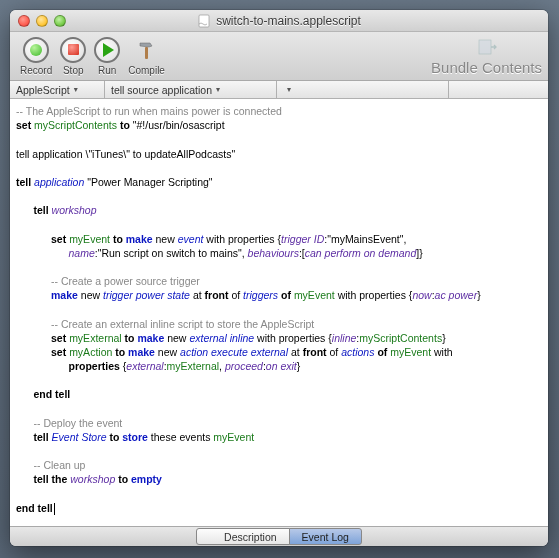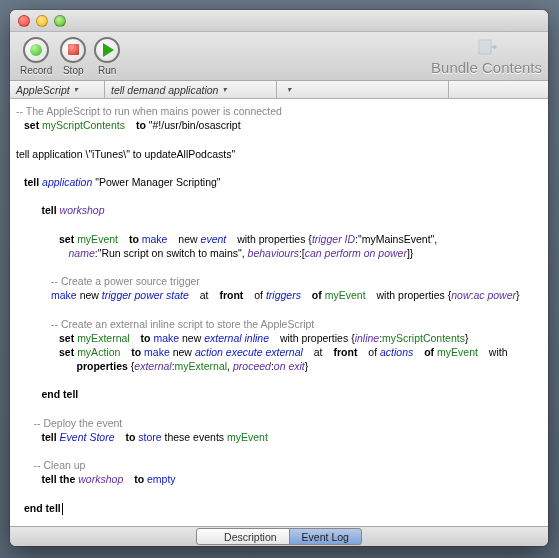--- a/index.html
+++ b/index.html
@@ -102,21 +102,20 @@
     margin-left: auto;
     display:flex;flex-direction:column;align-items:center;
     font-size:15px;color:#888;text-shadow:0 1px 0 #fff;
   }
   .bundle svg { opacity:0.5; margin-bottom:2px; }
   .navbar {
     height: 18px;
     background: linear-gradient(#f6f6f6,#e3e3e3);
     border-bottom: 1px solid #b0b0b0;
     display:flex;
-    font-style:italic;
   }
   .navseg {
     border-right:1px solid #b0b0b0;
     display:flex;align-items:center;
     padding:0 8px 0 6px;
     font-size:10.5px;color:#333;
     position:relative;
   }
   .navseg .chev { margin-left:4px;font-size:8px;color:#555; }
   .navseg.flex { flex:1; border-right:none;}
@@ -124,28 +123,28 @@
     flex:1;
     background:#fff;
     overflow:auto;
     padding:5px 8px 5px 6px;
     font-family: Verdana, Geneva, sans-serif;
     font-size: 10.5px;
     line-height: 1.35;
     color:#000;
     white-space: pre-wrap;
   }
-  .kw { font-weight: bold; color:#000;margin-left:8px; }
+  .kw { font-weight: bold; color:#000; }
   .var { color: #1a7a1a; }
   .cls { color: #0a16c2; font-style: italic; }
   .str { color: #000; }
   .cmt { color: #888; font-style: normal; }
   .enum { color: #5d2ea3; font-style: italic; }
   .prop { color: #5d2ea3; font-style: italic;}
-  .cmd { color: #0a16c2; font-style: italic; font-weight: normal; } 
+  .cmd { color: #0a16c2; font-style: italic; font-weight: bold; } 
   .bottombar {
     height:20px;
     background:linear-gradient(#e8e8e8,#cfcfcf);
     border-top:1px solid #a9a9a9;
     display:flex;align-items:center;justify-content:center;
     gap:0;
   }
   .tabbtn {
     font-size:10.5px;
     padding:1.5px 12px;
@@ -162,76 +161,94 @@
 <body>
 
 <div class="window">
 
   <div class="titlebar">
     <div class="traffic-lights">
       <div class="tl red"></div>
       <div class="tl yellow"></div>
       <div class="tl green"></div>
     </div>
+    <div class="title">
+      <span class="title-icon">
+        <svg width="14" height="14" viewBox="0 0 14 14">
+            <rect x="2" y="1" width="10" height="12" rx="1" fill="#fff" stroke="#999" stroke-width="0.7"></rect>
+            <path d="M2 10 Q4 8 6 10 T10 10" stroke="#888" stroke-width="0.6" fill="none"></path>
+          </svg>
+      </span>
+      <span>switch-to-mains.applescript</span>
+    </div>
   </div>
 
   <div class="toolbar">
     <div class="tbtn">
       <div class="circle green">
           <div class="dot"></div>
         </div>
       <span>Record</span>
     </div>
     <div class="tbtn">
       <div class="circle red">
           <div class="stop"></div>
         </div>
       <span>Stop</span>
     </div>
     <div class="tbtn">
       <div class="circle play">
           <div class="tri"></div>
         </div>
       <span>Run</span>
+    </div>
+    <div class="tbtn">
+      <div class="hammer">
+        <svg width="26" height="26" viewBox="0 0 26 26">
+            <rect x="11" y="10" width="3" height="12" rx="1" fill="#b07e4a"></rect>
+            <path d="M6 6 L16 6 L18 9 L15 10 L6 9 Z" fill="#9aa0a6" stroke="#666" stroke-width="0.5"></path>
+          </svg>
+      </div>
+      <span>Compile</span>
     </div>
     <div class="bundle">
       <svg width="22" height="20" viewBox="0 0 22 20">
           <rect x="3" y="3" width="12" height="14" fill="#cfd8e2" stroke="#8aa" stroke-width="0.7"></rect>
           <path d="M15 10 L20 10 M18 8 L20 10 L18 12" stroke="#8aa" stroke-width="1.3" fill="none"></path>
         </svg>
       <span>Bundle Contents</span>
     </div>
   </div>
 
   <div class="navbar">
     <div class="navseg" style="width:95px">
       <span>AppleScript</span>
       <span class="chev">▾</span>
     </div>
     <div class="navseg" style="width:172px">
-      <span>tell demand application</span>
+      <span>tell source application</span>
       <span class="chev">▾</span>
     </div>
     <div class="navseg" style="width:172px">
       <span class="chev">▾</span>
     </div>
     <div class="navseg flex"></div>
   </div>
 
   <div class="code"><span class="cmt">-- The AppleScript to run when mains power is connected</span>
 <span class="kw">set</span> <span class="var">myScriptContents</span> <span class="kw">to</span> <span class="str">"#!/usr/bin/osascript</span>
 
 <span class="str">tell application \"iTunes\" to updateAllPodcasts"</span>
 
 <span class="kw">tell</span> <span class="cls">application</span> <span class="str">"Power Manager Scripting"</span>
 
       <span class="kw">tell</span> <span class="enum">workshop</span>
 
             <span class="kw">set</span> <span class="var">myEvent</span> <span class="kw">to</span> <span class="cmd" style="font-style:normal">make</span> <span class="kw" style="font-weight:normal">new</span> <span class="cls">event</span> <span class="kw" style="font-weight:normal">with properties</span> <span>{</span><span class="prop">trigger ID</span><span>:"myMainsEvent",</span>
-                  <span class="prop">name</span><span>:"Run script on switch to mains",</span> <span class="prop">behaviours</span><span>:[</span><span class="enum">can perform on power</span><span>]}</span>
+                  <span class="prop">name</span><span>:"Run script on switch to mains",</span> <span class="prop">behaviours</span><span>:[</span><span class="enum">can perform on demand</span><span>]}</span>
 
             <span class="cmt">-- Create a power source trigger</span>
             <span class="cmd" style="font-style:normal">make</span> <span style="font-weight:normal">new</span> <span class="cls">trigger power state</span> <span class="kw" style="font-weight:normal">at</span> <span class="kw">front</span> <span class="kw" style="font-weight:normal">of</span> <span class="cls">triggers</span> <span class="kw">of</span> <span class="var">myEvent</span> <span class="kw" style="font-weight:normal">with properties</span> <span>{</span><span class="prop">now</span><span>:</span><span class="enum">ac power</span><span>}</span>
 
             <span class="cmt">-- Create an external inline script to store the AppleScript</span>
             <span class="kw">set</span> <span class="var">myExternal</span> <span class="kw">to</span> <span class="cmd" style="font-style:normal">make</span> <span style="font-weight:normal">new</span> <span class="cls">external inline</span> <span class="kw" style="font-weight:normal">with properties</span> <span>{</span><span class="prop">inline</span><span>:</span><span class="var">myScriptContents</span><span>}</span>
             <span class="kw">set</span> <span class="var">myAction</span> <span class="kw">to</span> <span class="cmd" style="font-style:normal">make</span> <span style="font-weight:normal">new</span> <span class="cls">action execute external</span> <span class="kw" style="font-weight:normal">at</span> <span class="kw">front</span> <span class="kw" style="font-weight:normal">of</span> <span class="cls">actions</span> <span class="kw">of</span> <span class="var">myEvent</span> <span class="kw" style="font-weight:normal">with</span>
                   <span class="kw" style="font-weight:bold">properties</span> <span>{</span><span class="prop">external</span><span>:</span><span class="var">myExternal</span><span>,</span> <span class="prop">proceed</span><span>:</span><span class="enum">on exit</span><span>}</span>
 
       <span class="kw">end tell</span>

